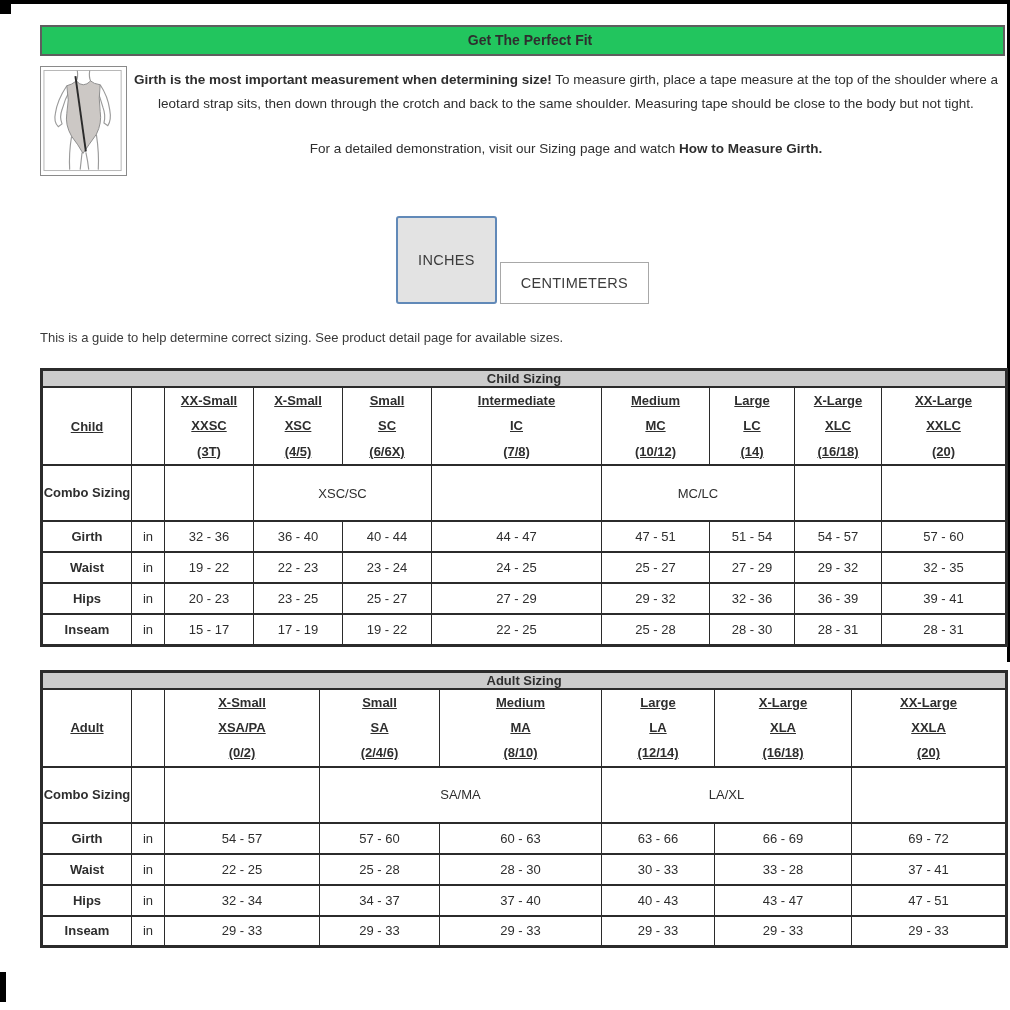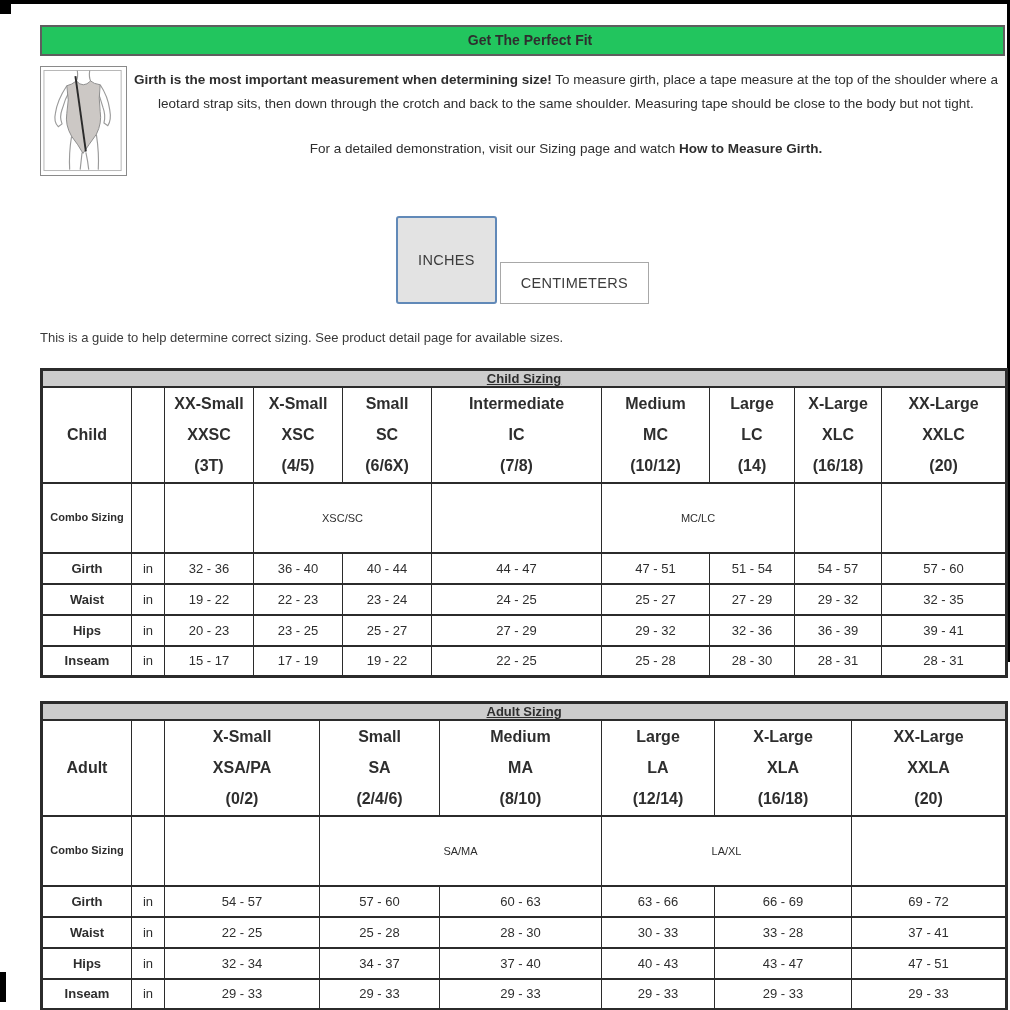--- a/index.html
+++ b/index.html
@@ -84,25 +84,24 @@
     vertical-align:middle;
     font-size:13px;
     padding:0;
     overflow:hidden;
   }
   td.title-cell {
     background:#cccccc;
     font-weight:bold;
     font-size:13.5px;
     padding:5px 0;
-    text-decoration:underline;
-  }
-  tr.header-row td { height:60px; font-weight:bold; font-size:16px; }
+  }
+  tr.header-row td { height:60px; font-weight:bold; font-size:13px;text-decoration:underline; }
   tr.header-row td div { line-height:1.95; }
-  tr.combo-row td { height:70px; font-size:11px; }
+  tr.combo-row td { height:56px; font-size:13px; }
   td.combo-label { font-weight:bold; line-height:1.5; padding:0 14px; }
   tr.data-row td { height:31px; }
   td.label-cell { font-weight:bold; }
 </style>
 </head>
 <body>
 
 <div class="frame-top"></div>
 <div class="frame-corner"></div>
 <div class="frame-right"></div>

